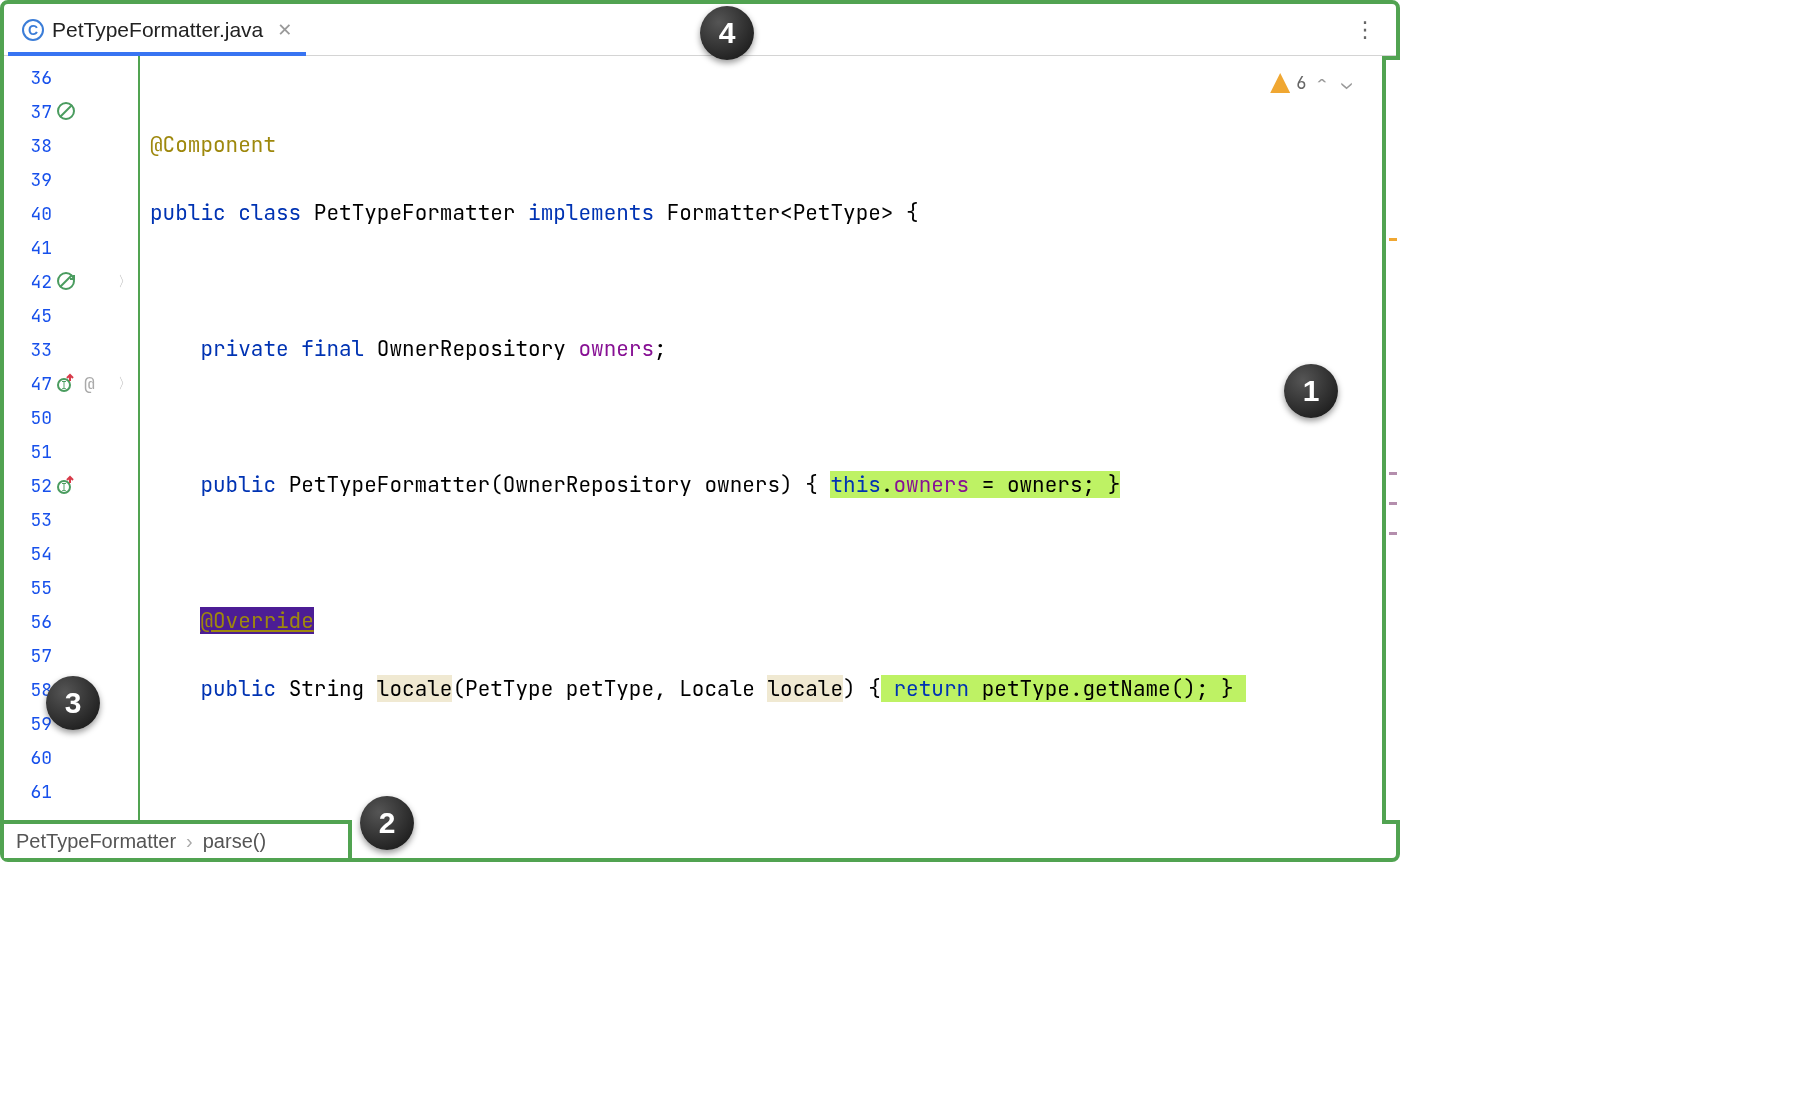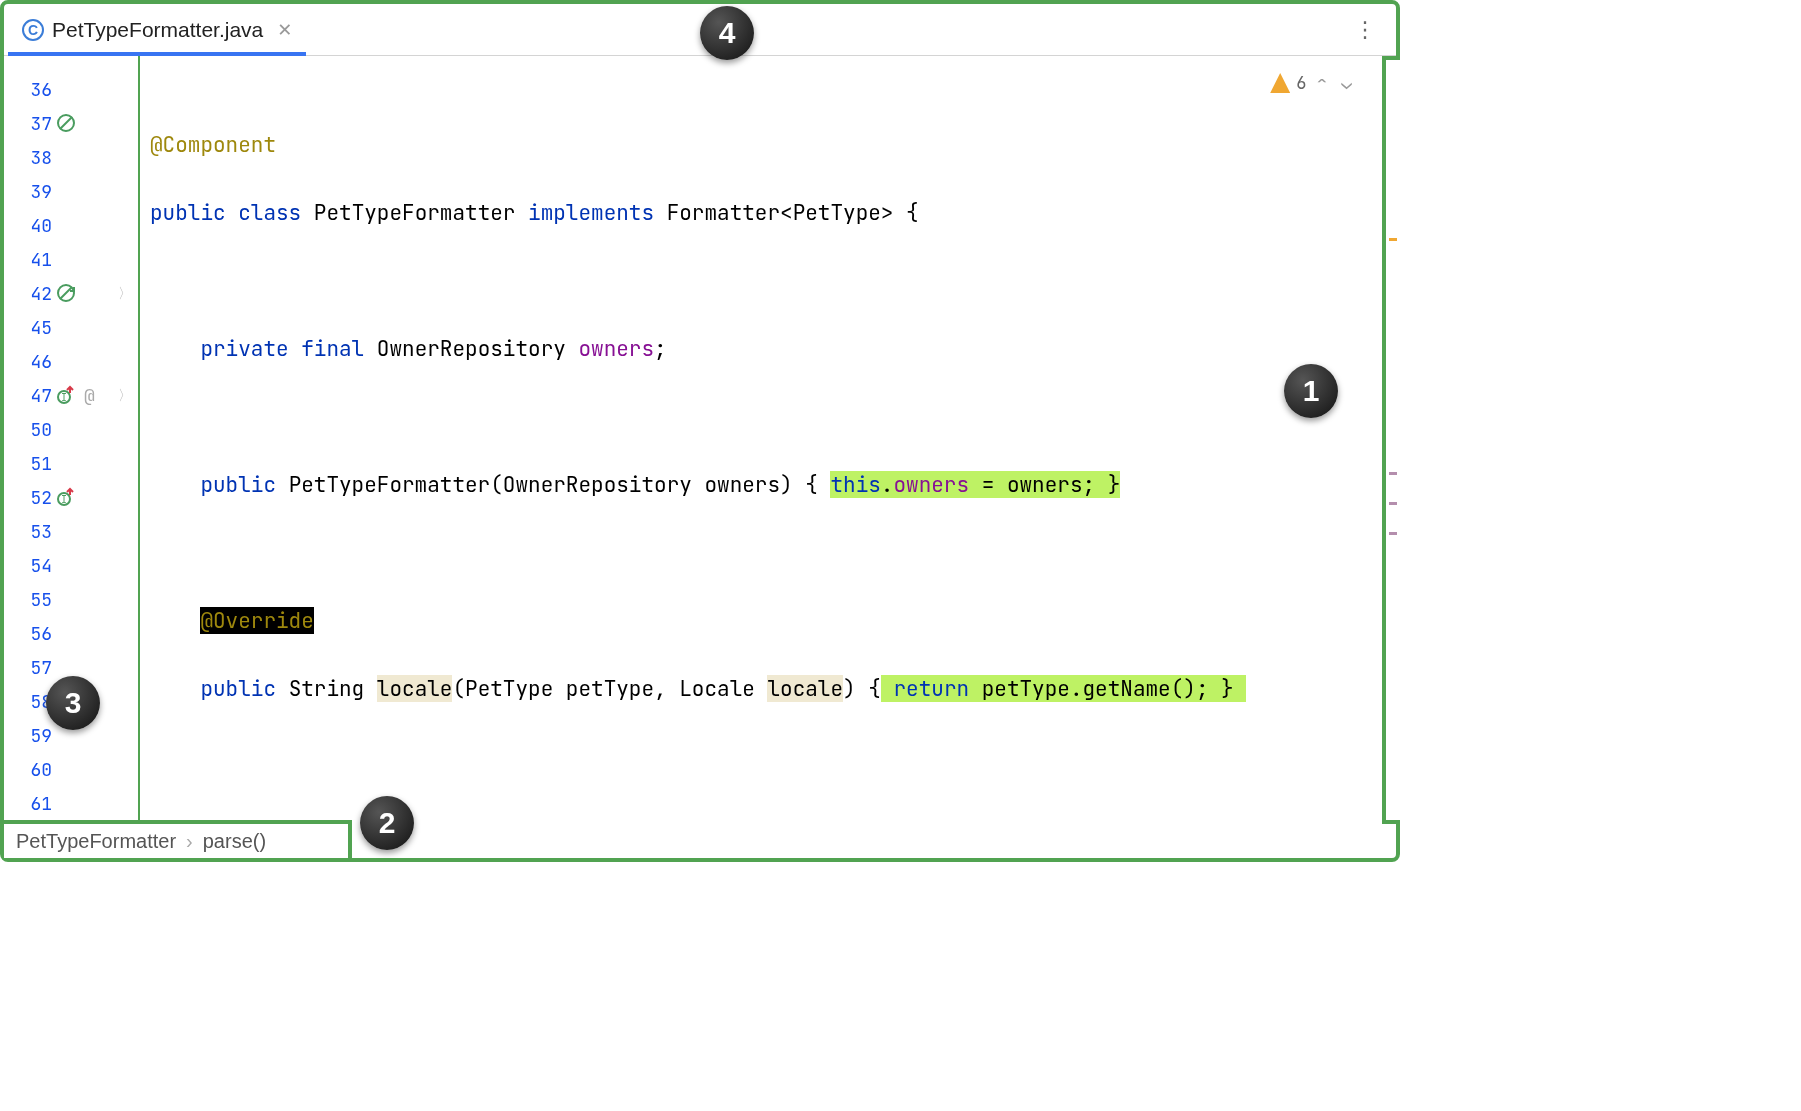--- a/index.html
+++ b/index.html
@@ -71,21 +71,21 @@
     }
     .editor-wrap {
       display: flex;
       height: calc(100% - 52px - 38px);
       position: relative;
     }
     .gutter {
       width: 136px;
       background: #fff;
       flex-shrink: 0;
-      padding-top: 16px;
+      padding-top: 4px;
       border-right: 2px solid #51a351;
     }
     .gutter .ln {
       height: 34px;
       display: flex;
       align-items: center;
       padding: 0 6px 0 0;
       font-size: 18px;
       color: #aaa;
       font-family: 'JetBrains Mono', Menlo, monospace;
@@ -103,21 +103,21 @@
       position: relative;
       white-space: pre;
       overflow: hidden;
     }
     .code-line { height: 34px; padding-left: 4px; }
     .kw { color: #0033b3; }
     .ann { color: #9e880d; }
     .fld { color: #871094; }
     .num { color: #1750eb; }
     .hl { background: #f0e9d2; }
-    .hlp { background: #000000; }
+    .hlp { background: #4c1d95; text-decoration: underline; }
     .hlw { background: #bef264; }
     .inspection {
       position: absolute;
       top: 8px;
       right: 34px;
       display: flex;
       align-items: center;
       gap: 6px;
       font-size: 17px;
       color: #666;
@@ -225,21 +225,21 @@
               <line x1="4" y1="16" x2="16" y2="4" stroke="#4a9c5f" stroke-width="2"></line>
               <path d="M14 8 L18 8 L18 4" fill="none" stroke="#4a9c5f" stroke-width="2"></path>
             </svg>
           </span>
           <span class="fold">〉</span>
         </div>
       <div class="ln">
           <span class="num">45</span>
         </div>
       <div class="ln">
-          <span class="num">46</span>
+          <span class="num">33</span>
         </div>
       <div class="ln">
           <span class="num">47</span>
           <span class="icon">
             <svg width="20" height="20" viewBox="0 0 20 20">
               <circle cx="8" cy="12" r="6" fill="none" stroke="#4a9c5f" stroke-width="2"></circle>
               <text x="8" y="16" font-size="10" text-anchor="middle" fill="#4a9c5f">I</text>
               <path d="M14 8 L14 2 M11 5 L14 2 L17 5" fill="none" stroke="#d73a49" stroke-width="2"></path>
             </svg>
           </span>

